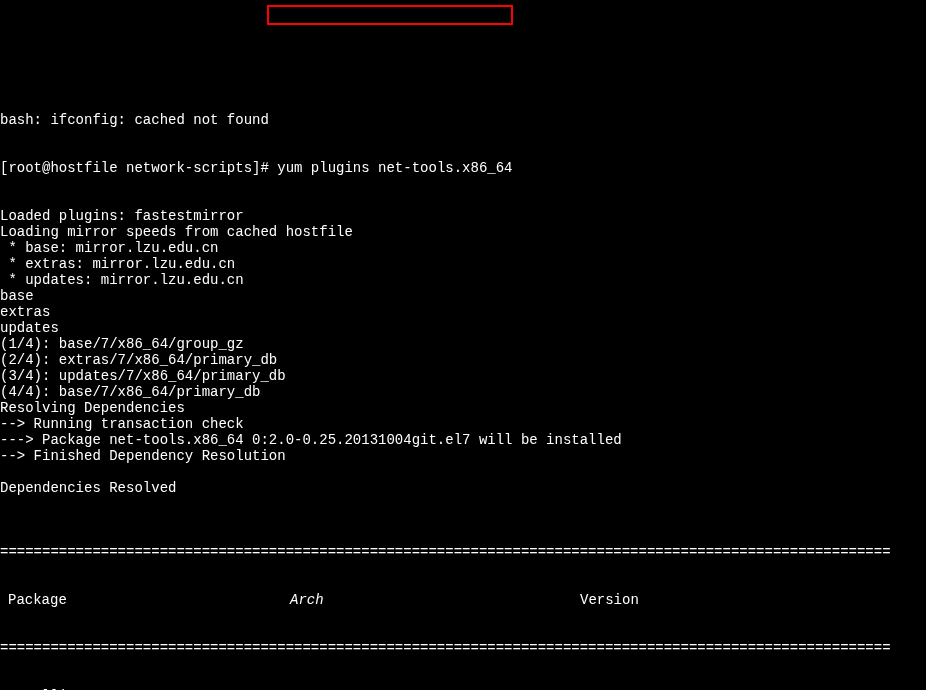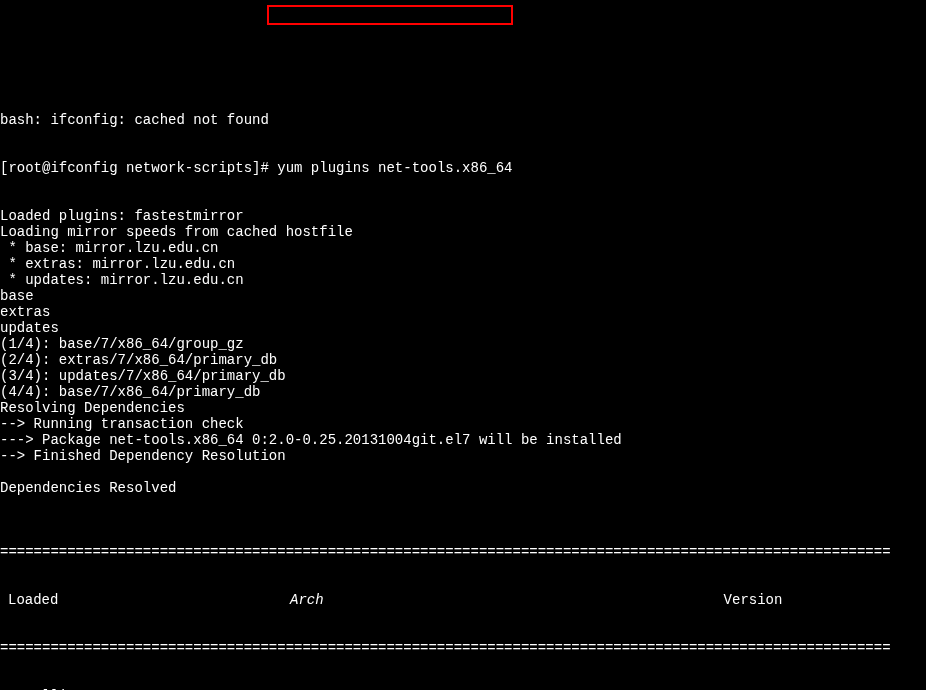--- a/index.html
+++ b/index.html
@@ -19,34 +19,34 @@
   }
   .line { white-space: pre; }
   .highlight-box {
     position: absolute;
     border: 2px solid #ff0000;
     pointer-events: none;
   }
   .hdr-row { display: flex; }
   .hdr-col1 { width: 290px; padding-left: 8px; }
   .hdr-col2 { width: 290px; font-style: italic; }
-  .hdr-col3 { flex: 1; text-align: center; }
+  .hdr-col3 { flex: 1; }
 </style>
 </head>
 <body>
 
 
 
 <div class="terminal">
   <div class="line">bash: ifconfig: cached not found</div>
-  <div class="line"><span>[root@ifconfig network-scripts]#</span> <span>yum plugins net-tools.x86_64</span></div>
+  <div class="line"><span>[root@hostfile network-scripts]#</span> <span>yum plugins net-tools.x86_64</span></div>
   <div id="block1"><div class="line">Loaded plugins: fastestmirror</div><div class="line">Loading mirror speeds from cached hostfile</div><div class="line"> * base: mirror.lzu.edu.cn</div><div class="line"> * extras: mirror.lzu.edu.cn</div><div class="line"> * updates: mirror.lzu.edu.cn</div><div class="line">base</div><div class="line">extras</div><div class="line">updates</div><div class="line">(1/4): base/7/x86_64/group_gz</div><div class="line">(2/4): extras/7/x86_64/primary_db</div><div class="line">(3/4): updates/7/x86_64/primary_db</div><div class="line">(4/4): base/7/x86_64/primary_db</div><div class="line">Resolving Dependencies</div><div class="line">--&gt; Running transaction check</div><div class="line">---&gt; Package net-tools.x86_64 0:2.0-0.25.20131004git.el7 will be installed</div><div class="line">--&gt; Finished Dependency Resolution</div><div class="line">&nbsp;</div><div class="line">Dependencies Resolved</div><div class="line">&nbsp;</div></div>
   <div class="line">==========================================================================================================</div>
   <div class="hdr-row">
-    <span class="hdr-col1">Loaded</span>
+    <span class="hdr-col1">Package</span>
     <span class="hdr-col2">Arch</span>
     <span class="hdr-col3">Version</span>
   </div>
   <div class="line">==========================================================================================================</div>
   <div class="line">Installing:</div>
   
   
   
   
   

